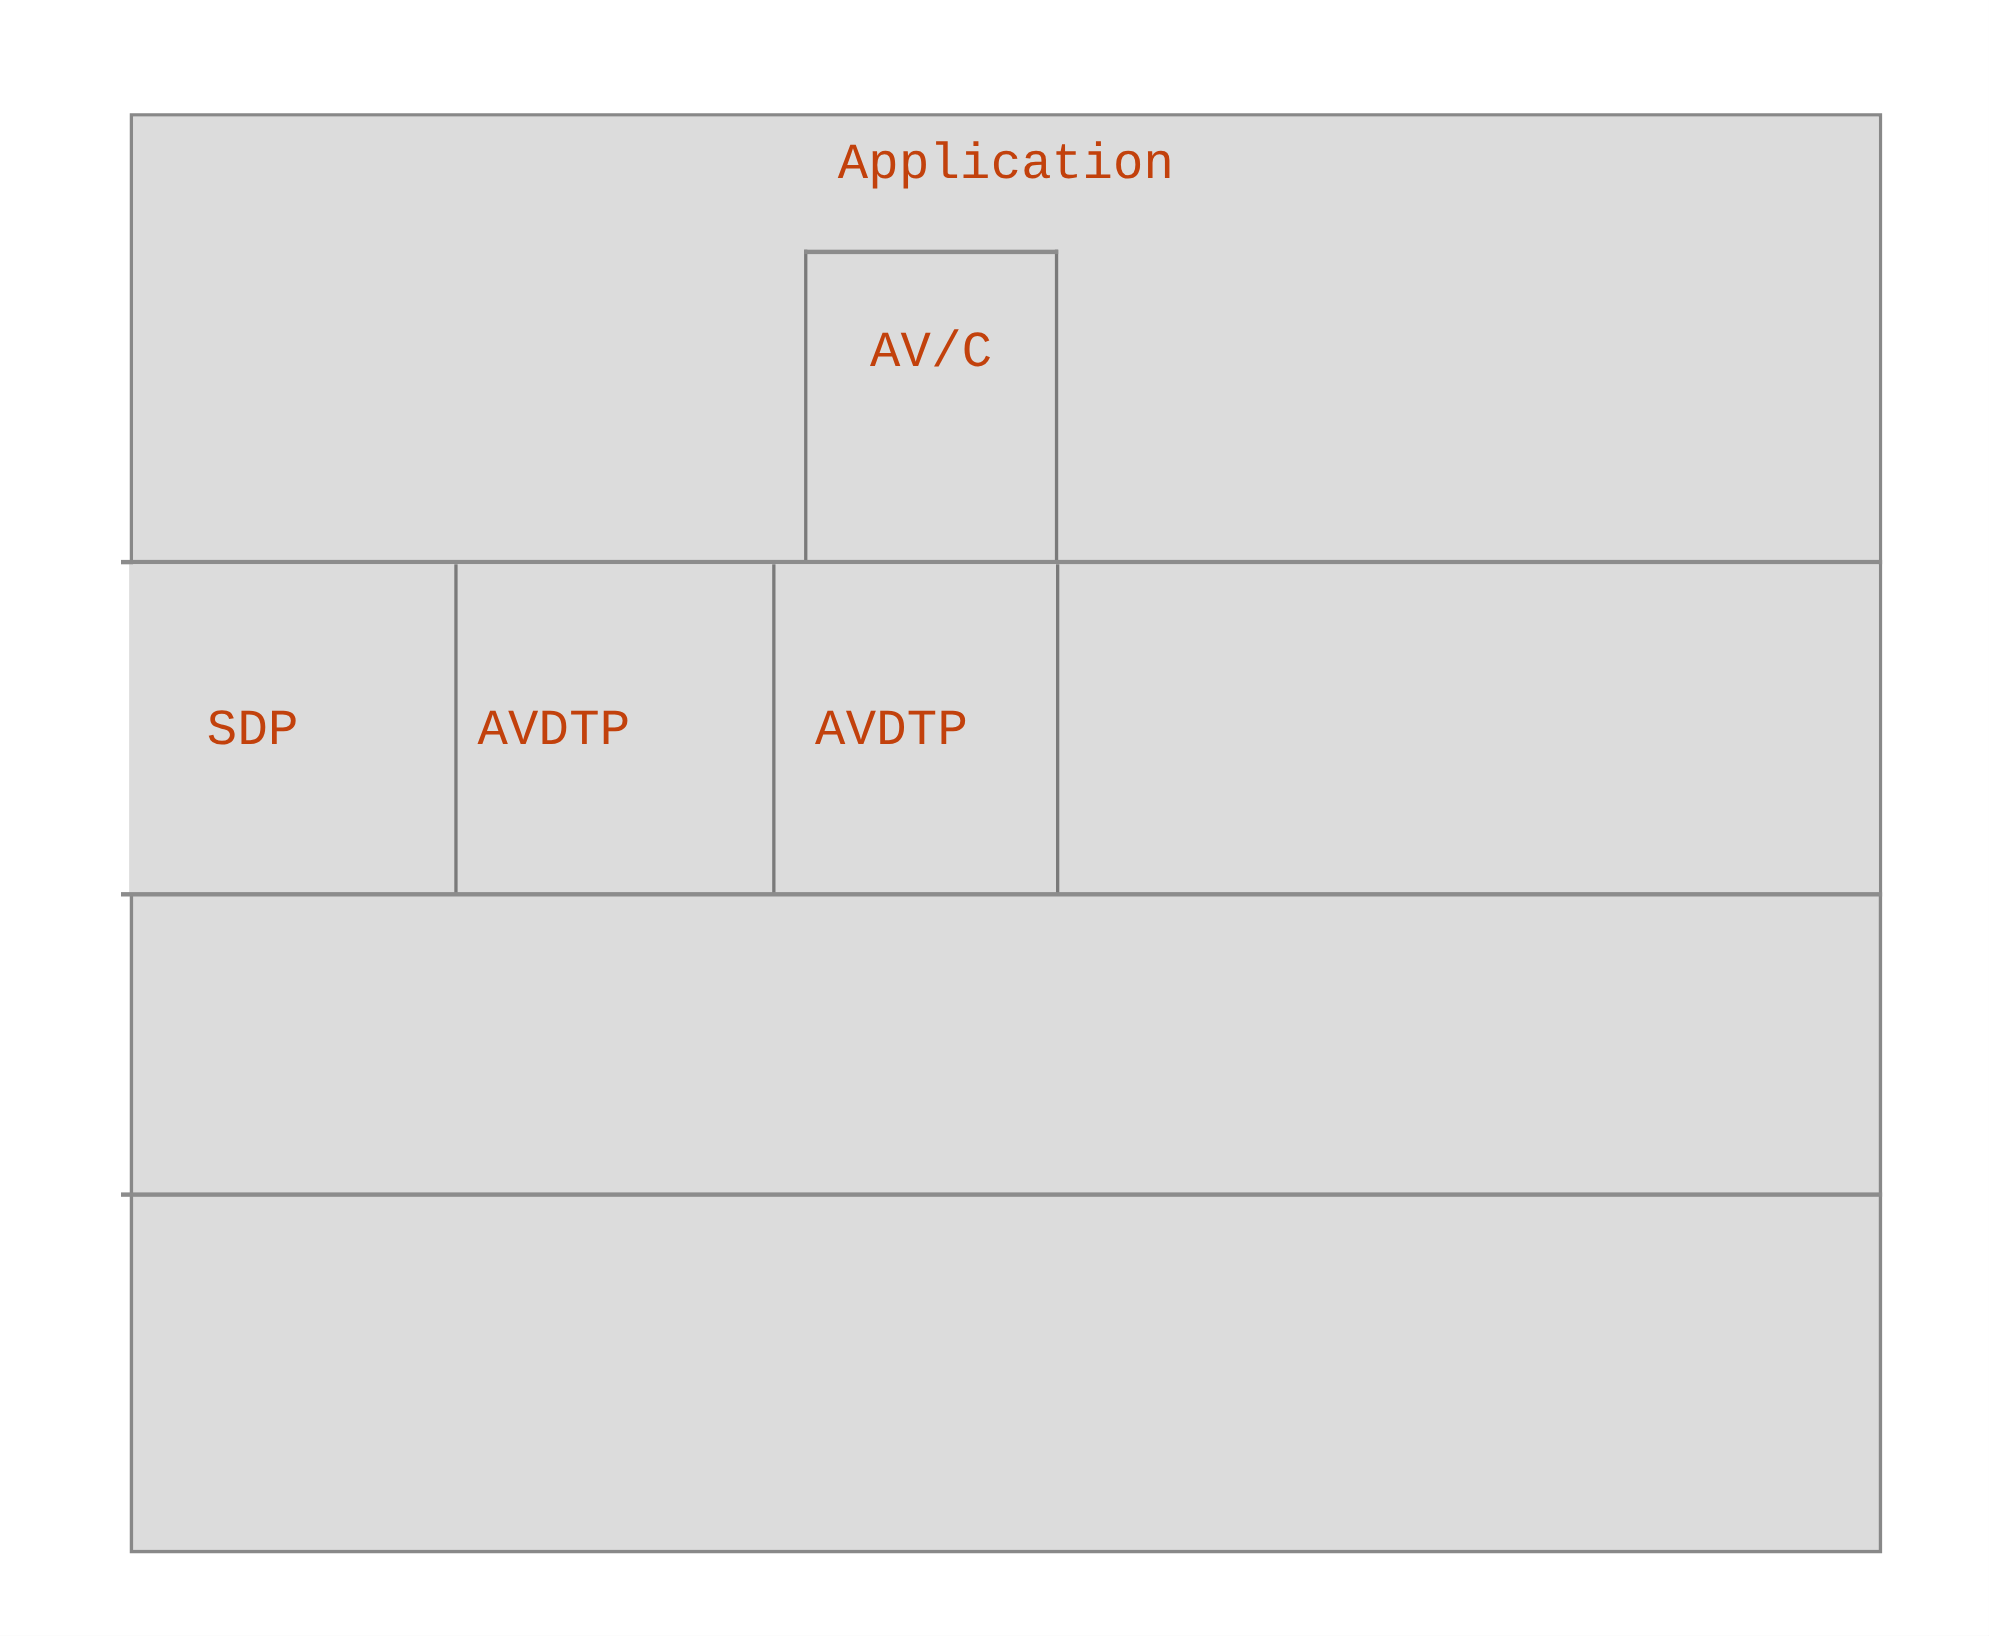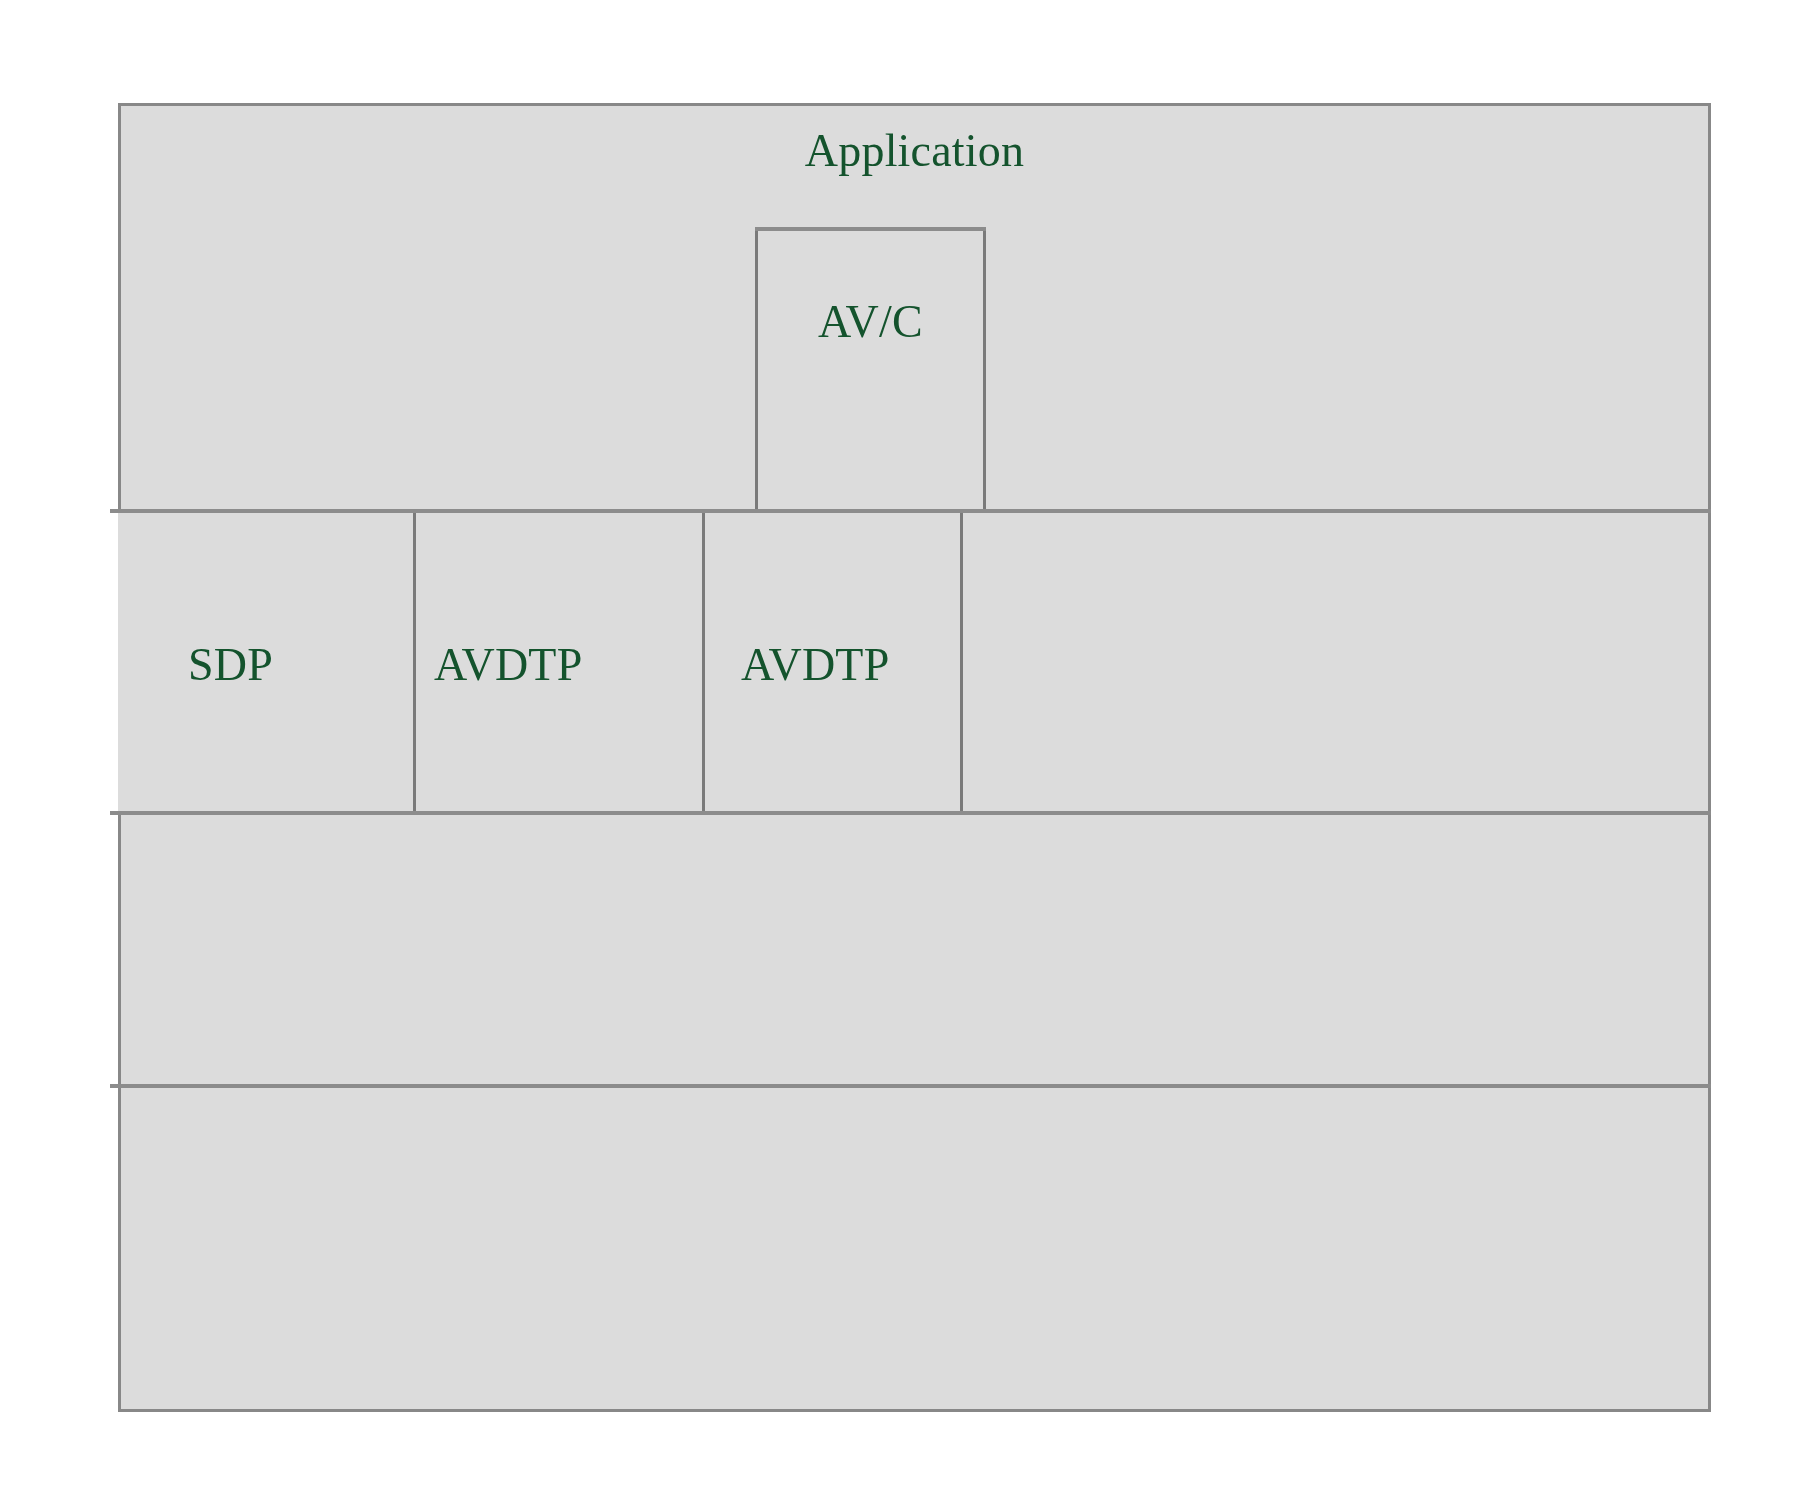--- a/index.html
+++ b/index.html
@@ -60,22 +60,22 @@
   
   .protocol-box {
     position: absolute;
     box-sizing: border-box;
     background: #dcdcdc;
   }
 
   
   .layer-label {
     position: absolute;
-    color: #14532d;
-    font-family: Liberation Serif, serif;
+    color: #c2410c;
+    font-family: Liberation Mono, monospace;
     font-weight: 400;
     white-space: nowrap;
     letter-spacing: 0.2px;
   }
   .label-xl { font-size: 46px; }
   .label-lg { font-size: 46px; }
 
   .center-x {
     left: 0;
     right: 0;
@@ -86,21 +86,21 @@
 <body>
 
 <div id="stack-diagram">
 
   <div class="outer-frame"></div>
 
   <div class="layer" style="left:121px; top:106px; width:1587px; height:405px;">
     <span class="layer-label label-xl center-x" style="top:18px;">Application</span>
   </div>
 
-  <div class="protocol-box" style="left:755px; top:227px; width:231px; height:326px;">
+  <div class="protocol-box" style="left:731px; top:227px; width:231px; height:326px;">
     <div class="vrule" style="left:0; top:0; height:285px;"></div>
     <div class="vrule" style="left:228px; top:0; height:285px;"></div>
     <div class="hrule" style="left:0; top:0; width:231px;"></div>
     <span class="layer-label label-lg center-x" style="top:68px;">AV/C</span>
   </div>
 
   <div class="hrule" style="left:110px; top:509px; width:1601px;"></div>
 
   <div class="layer" style="left:121px; top:513px; width:1587px; height:300px;">
   </div>

